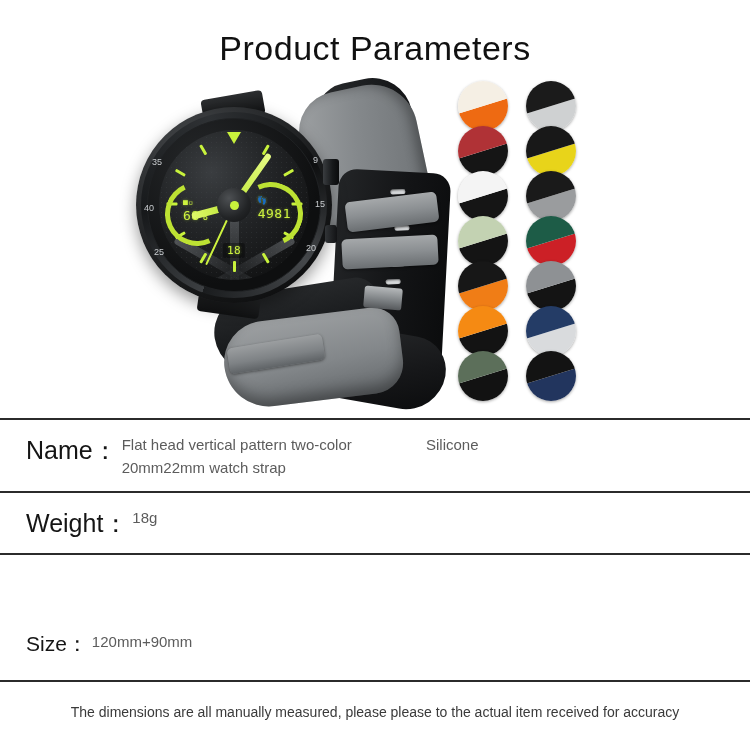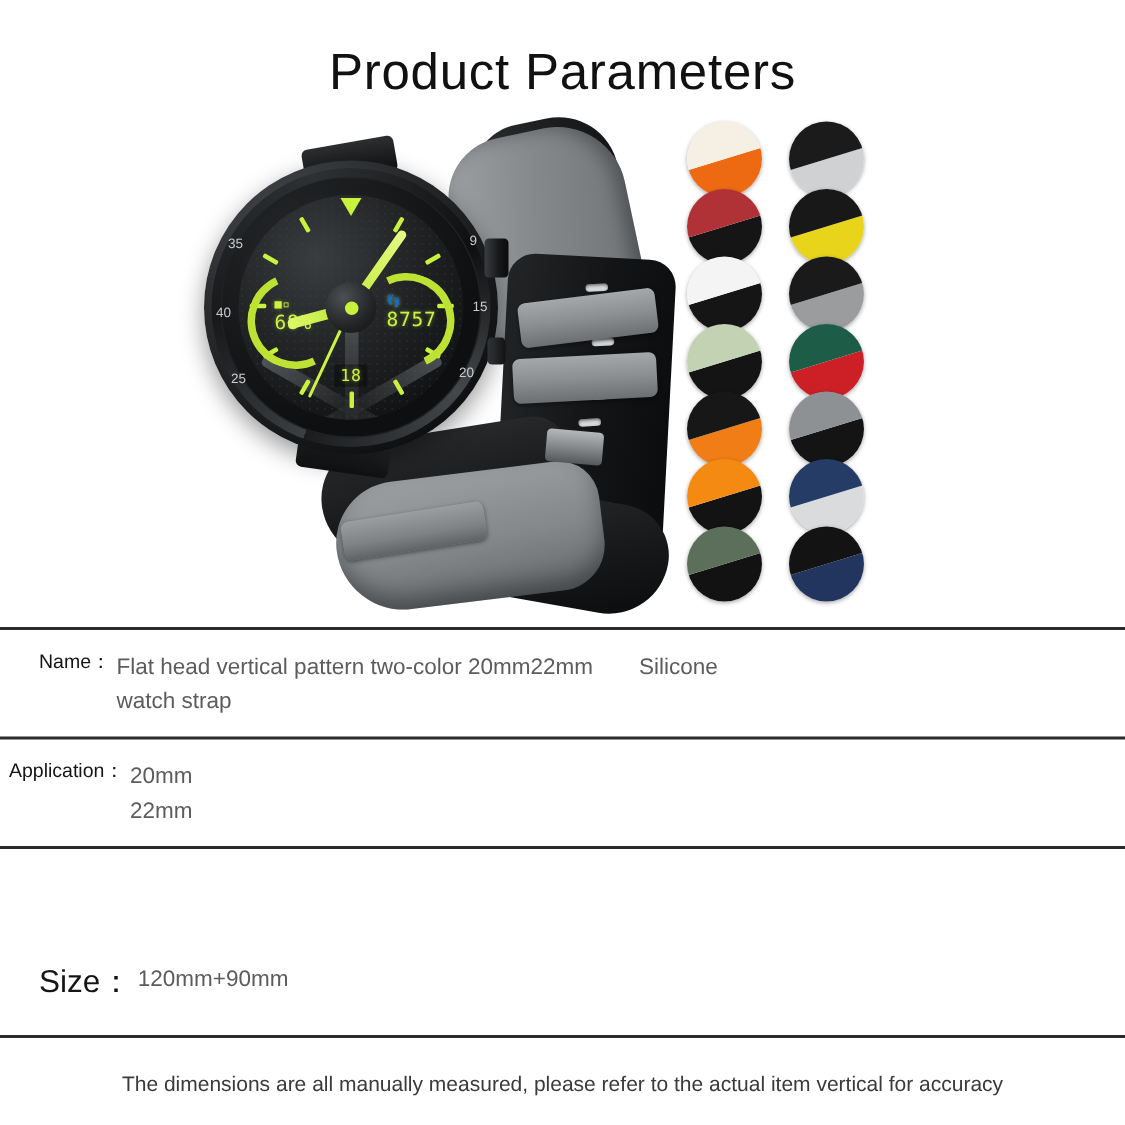--- a/index.html
+++ b/index.html
@@ -317,21 +317,21 @@
     align-items: flex-start;
     padding: 12px 0 12px 0;
   }
   .spec-cell {
     display: flex;
     align-items: flex-start;
   }
   .cell-left  { width: 416px; padding-left: 26px; box-sizing: border-box; }
   .cell-right { flex: 1; padding-left: 6px; box-sizing: border-box; }
   .spec-label {
-    font-size: 13px;
+    font-size: 25px;
     color: #151515;
     white-space: nowrap;
     line-height: 1.45;
   }
   .spec-value {
     font-size: 15px;
     color: #5c5c5c;
     line-height: 1.5;
     padding-top: 2px;
     padding-left: 4px;
@@ -419,21 +419,21 @@
         <div class="arc arc-left"></div>
         <div class="arc arc-right"></div>
 
         <div class="complication comp-batt">
           <span class="comp-icon">■▫</span>
           <span>68%</span>
         </div>
 
         <div class="complication comp-steps">
           <span class="comp-icon">👣</span>
-          <span>8757</span>
+          <span>4981</span>
         </div>
 
         <div class="complication comp-date">18</div>
 
         <div class="hand hand-hour"></div>
         <div class="hand hand-min"></div>
         <div class="hand hand-sec"></div>
         <div class="hub"></div>
         <div class="center-dot"></div>
       </div>
@@ -511,33 +511,32 @@
     <span class="spec-value">Flat head vertical pattern two-color 20mm22mm watch strap</span>
   </div>
   <div class="spec-cell cell-right">
     <span class="spec-value">Silicone</span>
   </div>
 </div>
 
 <div class="divider"></div>
 
 <div class="spec-row">
-  <div class="spec-cell cell-right">
-    <span class="spec-label">Application：</span>
-    <span class="spec-value multiline">20mm
-22mm</span>
+  <div class="spec-cell cell-left">
+    <span class="spec-label">Weight：</span>
+    <span class="spec-value">18g</span>
   </div>
 </div>
 
 <div class="divider"></div>
 
 <div class="spacer-block"></div>
 
 <div class="spec-row row-size">
   <div class="spec-cell cell-left">
     <span class="spec-label">Size：</span>
     <span class="spec-value">120mm+90mm</span>
   </div>
 </div>
 
 <div class="divider"></div>
 
-<div class="footer-note">The dimensions are all manually measured, please refer to the actual item vertical for accuracy</div>
+<div class="footer-note">The dimensions are all manually measured, please please to the actual item received for accuracy</div>
 
 </body></html>

